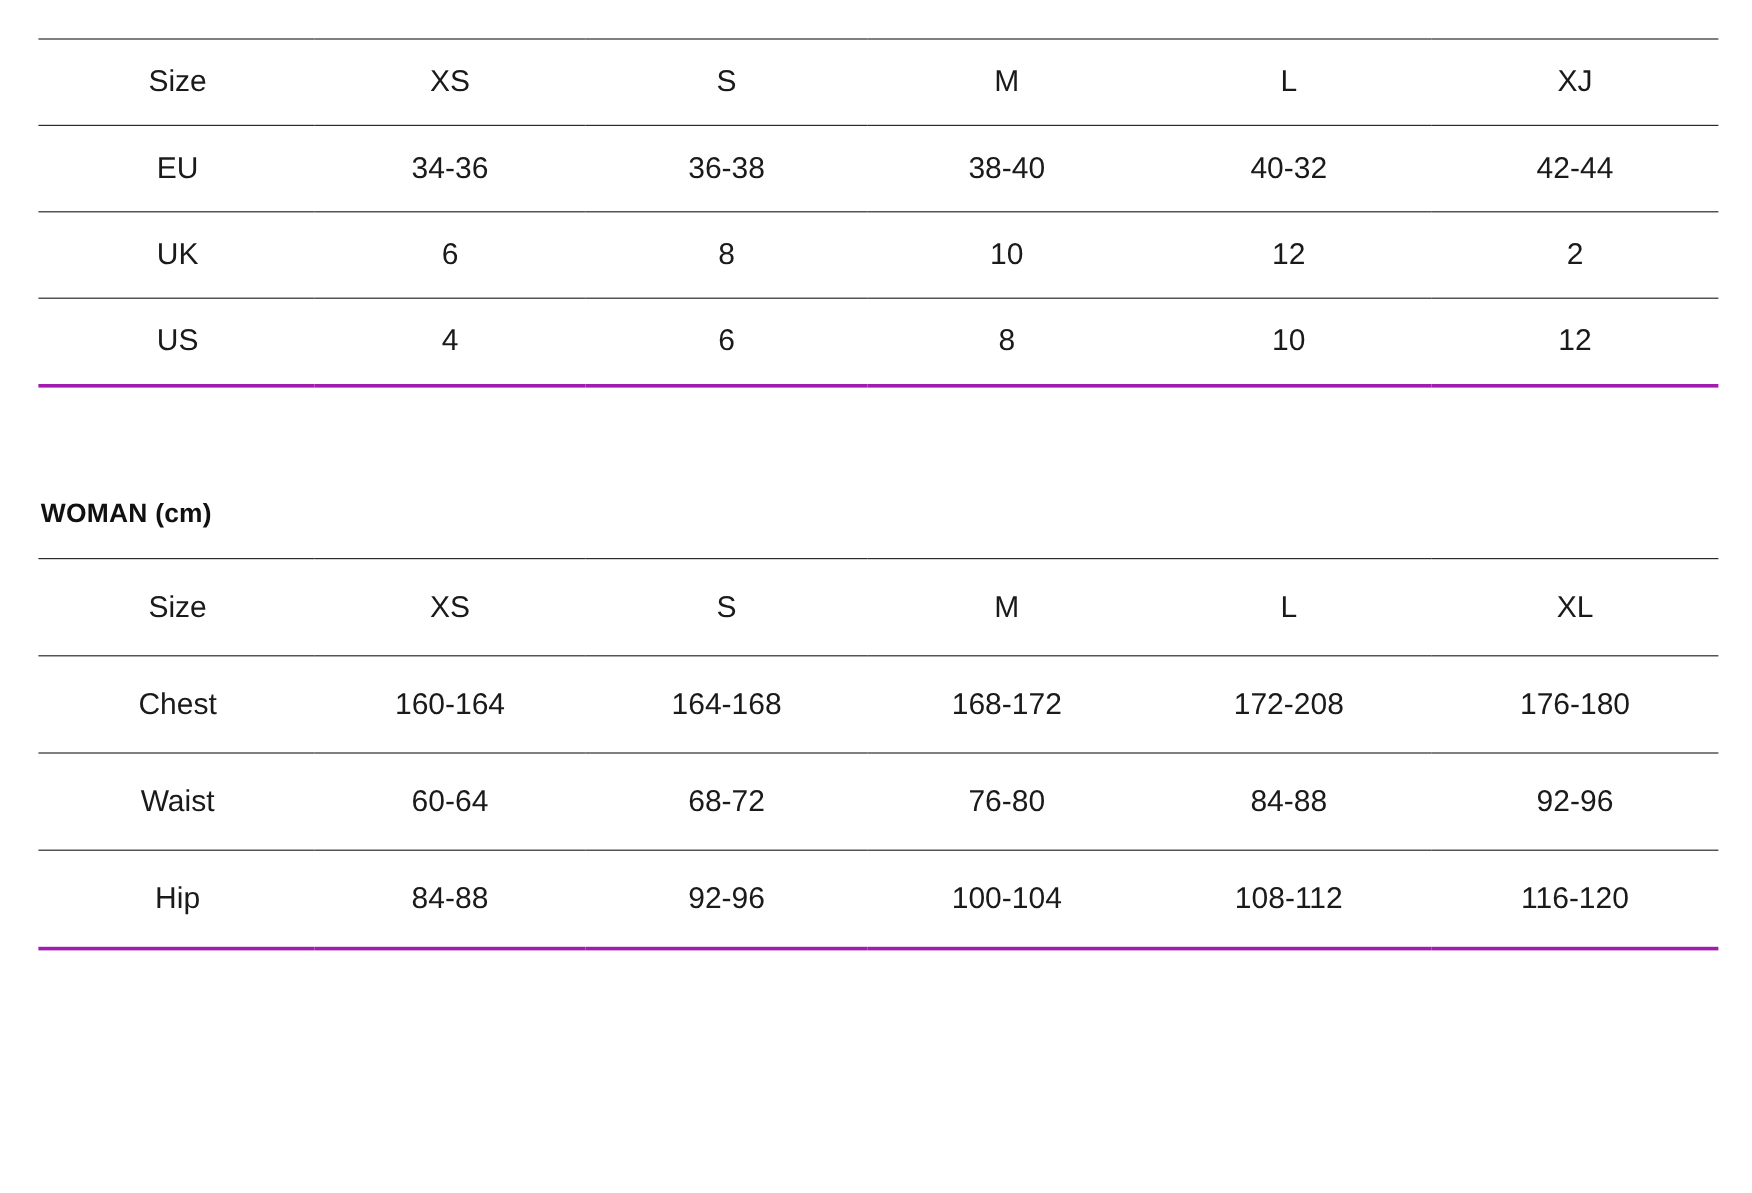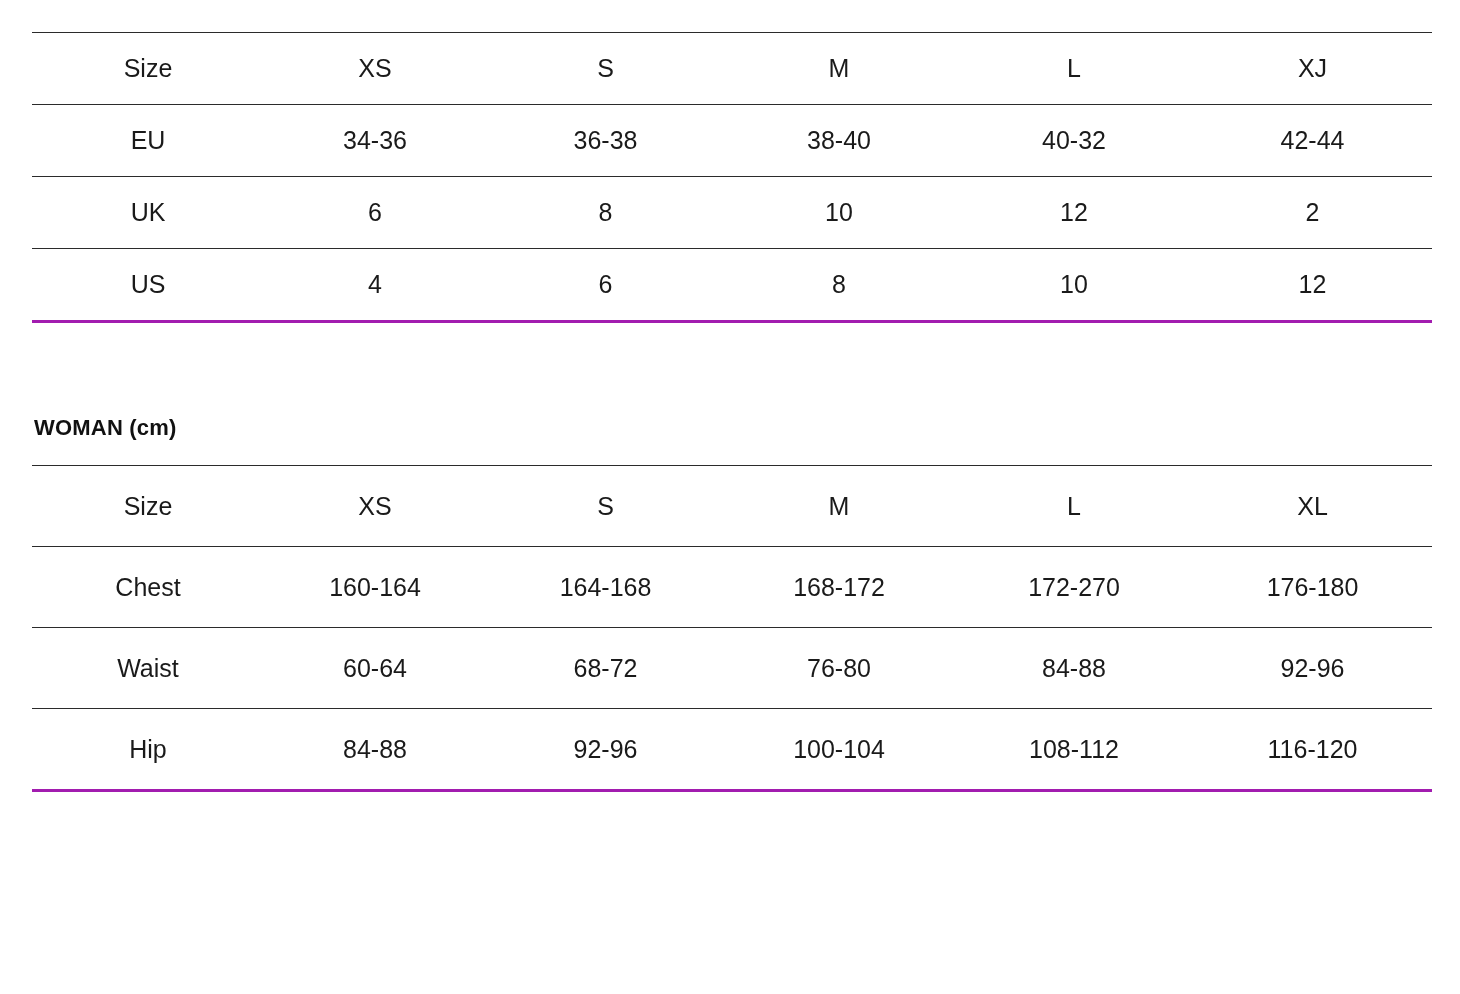--- a/index.html
+++ b/index.html
@@ -145,21 +145,21 @@
           <td class="val-cell">S</td>
           <td class="val-cell">M</td>
           <td class="val-cell">L</td>
           <td class="val-cell">XL</td>
         </tr>
         <tr>
           <td class="label-cell">Chest</td>
           <td class="val-cell">160-164</td>
           <td class="val-cell">164-168</td>
           <td class="val-cell">168-172</td>
-          <td class="val-cell">172-270</td>
+          <td class="val-cell">172-208</td>
           <td class="val-cell">176-180</td>
         </tr>
         <tr>
           <td class="label-cell">Waist</td>
           <td class="val-cell">60-64</td>
           <td class="val-cell">68-72</td>
           <td class="val-cell">76-80</td>
           <td class="val-cell">84-88</td>
           <td class="val-cell">92-96</td>
         </tr>

